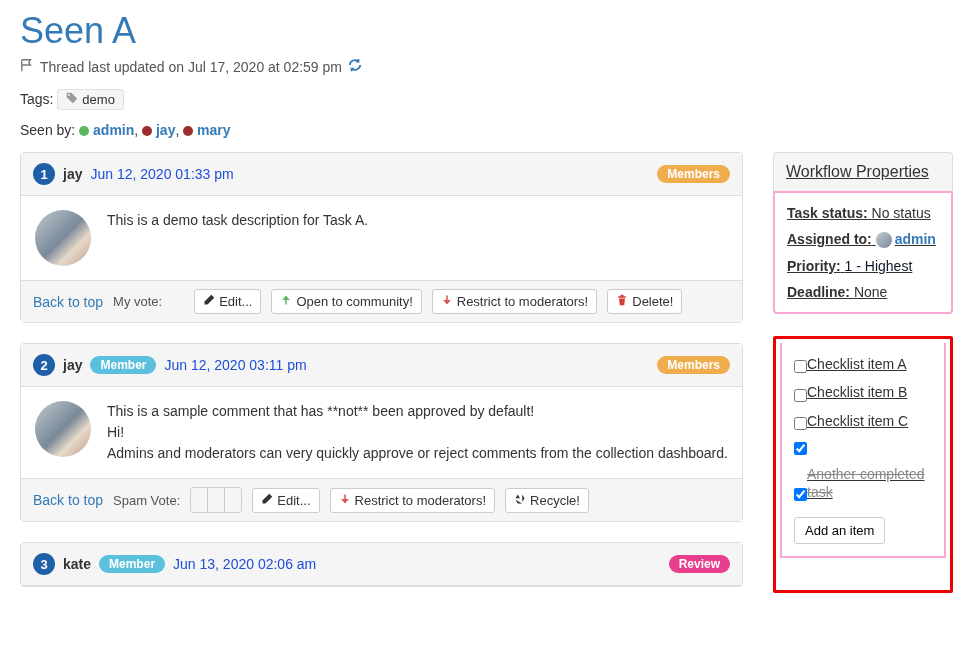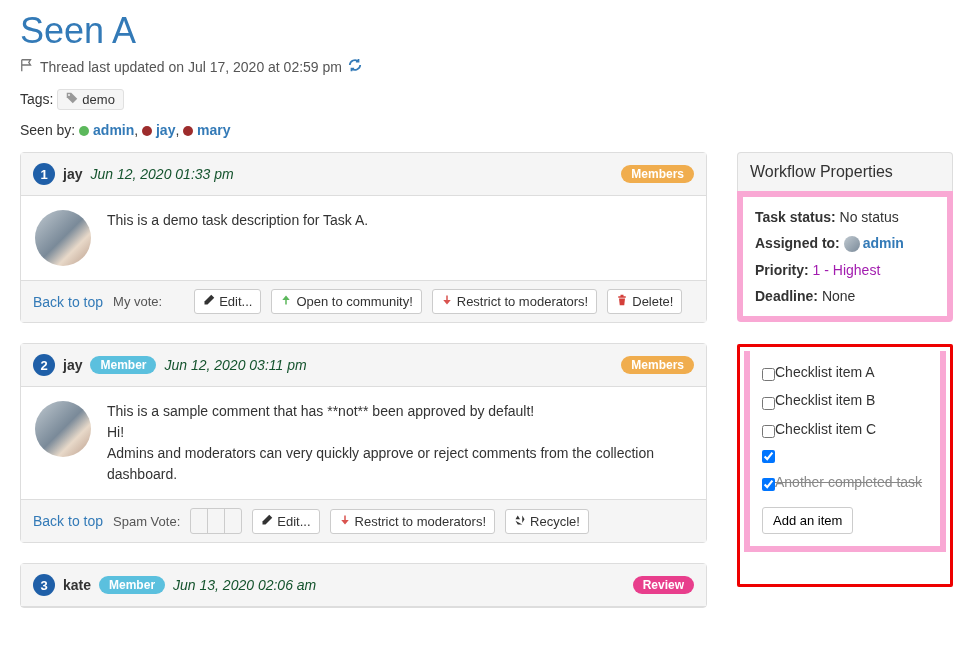--- a/index.html
+++ b/index.html
@@ -5,21 +5,21 @@
 * { box-sizing: border-box; margin: 0; padding: 0; }
 body {
   font-family: -apple-system, BlinkMacSystemFont, "Segoe UI", Helvetica, Arial, sans-serif;
   font-size: 14px;
   color: #333;
   background: #fff;
   padding: 10px 20px;
 }
 .layout { display: flex; gap: 30px; }
 .main { flex: 1; min-width: 0; }
-.side { width: 216px; flex-shrink: 0; }
+.side { width: 180px; flex-shrink: 0; text-decoration: underline; }
 
 h1 { font-size: 36px; font-weight: 400; color: #337ab7; margin-bottom: 6px; }
 .thread-info { color: #555; display: flex; align-items: center; gap: 6px; margin-bottom: 14px; }
 .thread-info svg { width: 14px; height: 14px; }
 
 .tags-row { margin-bottom: 12px; }
 .tag-badge {
   display: inline-flex; align-items: center; gap: 4px;
   background: #f5f5f5; border: 1px solid #e0e0e0;
   padding: 2px 8px; border-radius: 3px; font-size: 13px;
@@ -37,21 +37,21 @@
   background: #f5f5f5; border-bottom: 1px solid #ddd;
   padding: 10px 12px; display: flex; align-items: center; gap: 8px;
 }
 .panel-head-right { margin-left: auto; display: flex; gap: 6px; padding-left: 36px; }
 .comment-num {
   display: inline-flex; align-items: center; justify-content: center;
   width: 22px; height: 22px; border-radius: 50%;
   background: #1f5fa8; color: #fff; font-weight: bold; font-size: 13px;
 }
 .author { font-weight: bold; }
-.ts { color: #14532d; font-style: italic; }
+.ts { color: #1d4ed8; }
 .badge {
   display: inline-block; padding: 2px 10px; border-radius: 10px;
   font-size: 12px; font-weight: bold; color: #fff;
 }
 .badge-orange { background: #f0ad4e; }
 .badge-cyan { background: #5bc0de; }
 .badge-pink { background: #d9534f; background: #e83e8c; }
 
 .panel-body { padding: 14px; display: flex; gap: 16px; }
 .avatar {
@@ -84,27 +84,27 @@
 .btn svg { width: 12px; height: 12px; }
 .icn-green { color: #5cb85c; }
 .icn-pink { color: #d9534f; }
 .icn-red { color: #d43f3a; }
 
 .side .panel-h {
   background: #f5f5f5; border: 1px solid #ddd; border-bottom: none;
   border-radius: 4px 4px 0 0; padding: 10px 12px; font-size: 16px;
 }
 .side .panel-c {
-  border: 6px solid #f9a8d4; border-radius: 0 0 4px 4px;
+  border: 2px solid #f9a8d4; border-radius: 0 0 4px 4px;
   padding: 12px; margin-bottom: 22px; font-size: 14px;
 }
 .side .panel-c .prop { margin-bottom: 10px; }
 .side .panel-c .prop:last-child { margin-bottom: 0; }
 .prop-label { font-weight: bold; }
-.prio { color: #a21caf; }
+.prio { color: #0f172a; }
 .assignee-link { color: #337ab7; font-weight: bold; }
 .mini-av {
   display: inline-block; width: 16px; height: 16px; border-radius: 50%;
   background: linear-gradient(135deg,#c0c9d0,#7a8a99);
   vertical-align: middle; margin-right: 3px;
 }
 
 .checklist-wrap { border: 3px solid #e00; padding: 4px 4px 10px; border-radius: 2px; }
 .checklist-wrap .panel-h { border-radius: 0; }
 .checklist-wrap .panel-c { border-radius: 0; border-top: none; }

